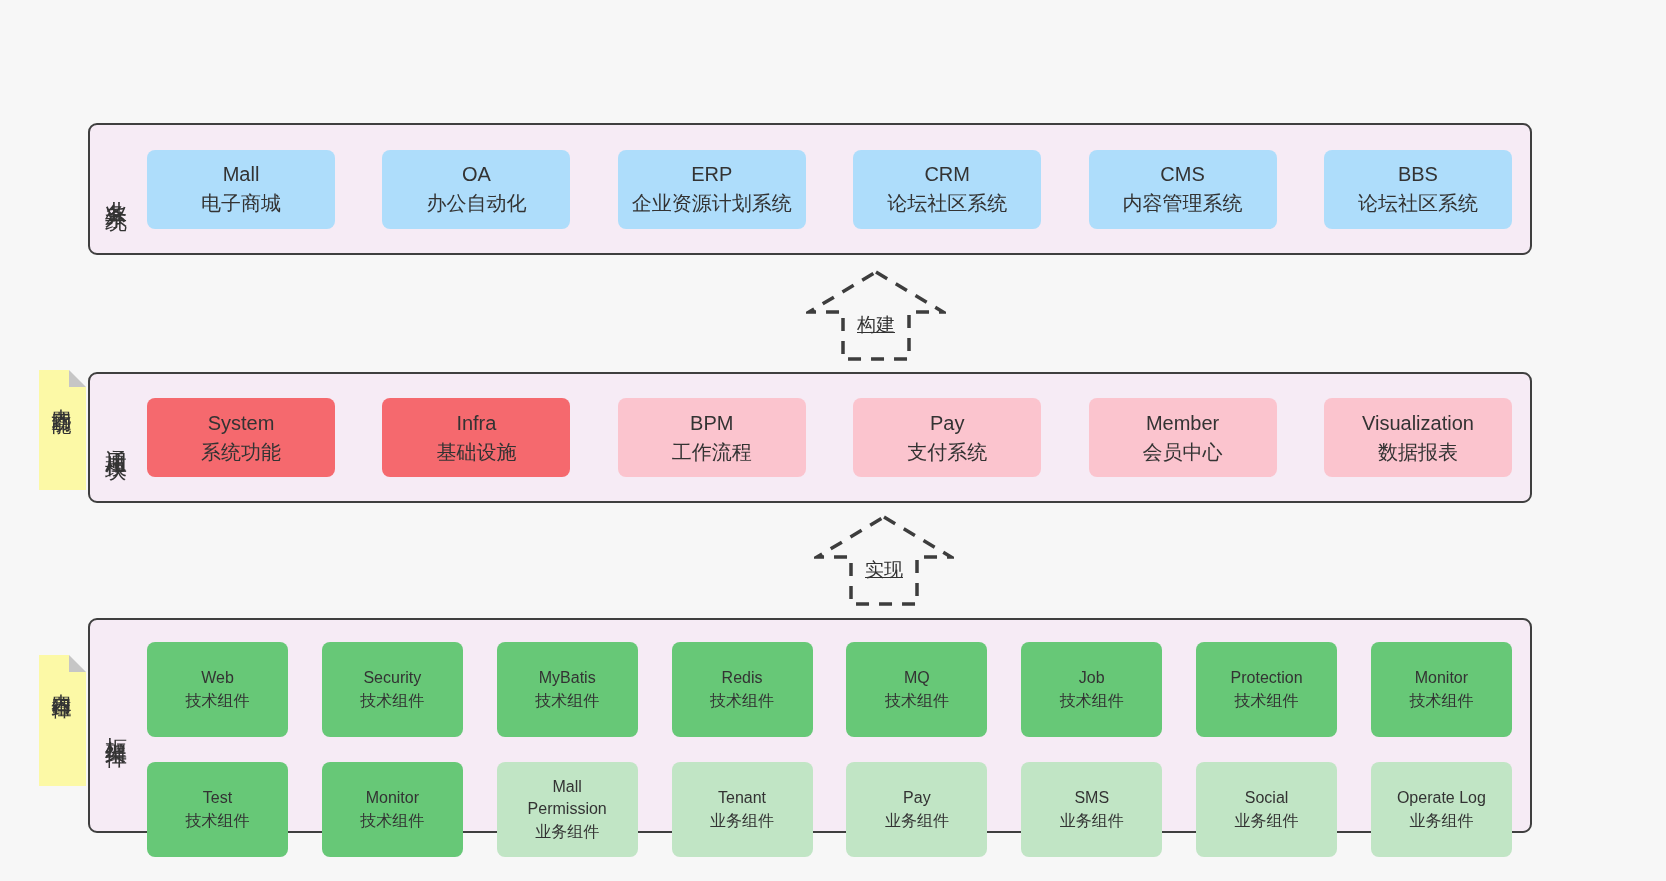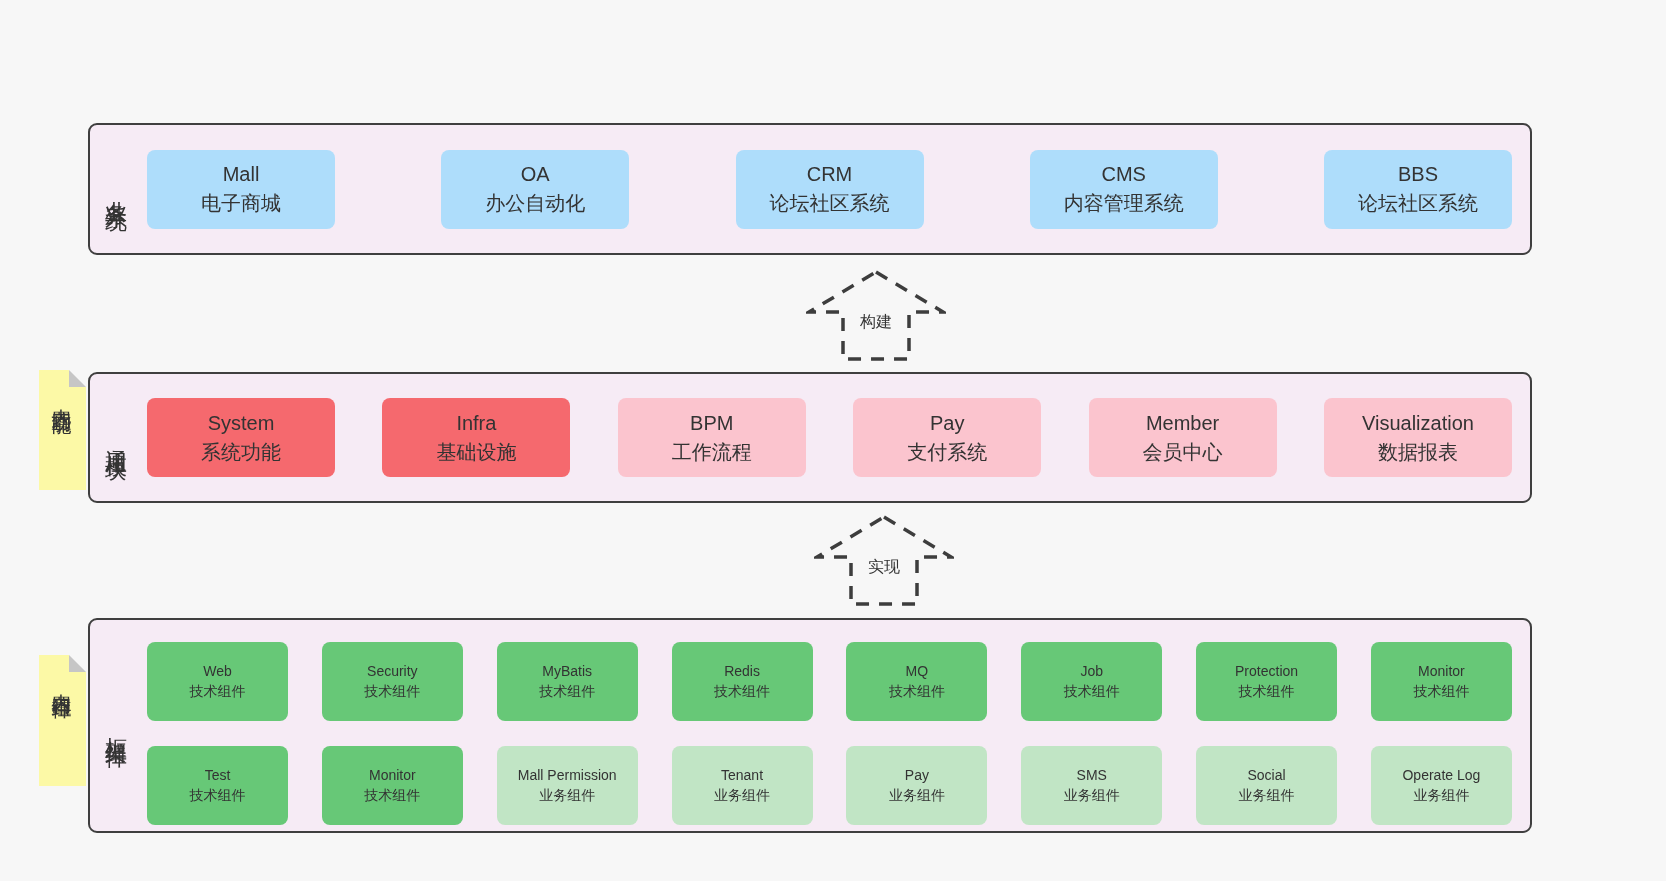--- a/index.html
+++ b/index.html
@@ -24,33 +24,33 @@
 
   .rows{position:absolute;left:57px;right:18px;top:0;bottom:0;
         display:flex;flex-direction:column;justify-content:center;gap:25px;}
   #band-framework .rows{justify-content:flex-start;top:22px;bottom:12px;}
   .row{display:flex;justify-content:space-between;}
 
   .box{height:79px;border-radius:8px;display:flex;flex-direction:column;
        align-items:center;justify-content:center;text-align:center;
        font-size:20px;line-height:1.45;padding:0 8px;color:var(--text);}
   .band-wide .box{width:188px;}
-  .band-narrow .box{width:141px;height:79px;font-size:14px;line-height:1.38;padding:16px 16px;}
+  .band-narrow .box{width:141px;height:95px;font-size:16px;line-height:1.38;padding:16px 16px;}
   .box.blue{background:var(--box-blue);}
   .box.red{background:var(--box-red);}
   .box.pink{background:var(--box-pink);}
   .box.green{background:var(--box-green);}
   .box.green-light{background:var(--box-green-light);}
 
   .arrow{position:absolute;width:140px;height:92px;}
   #arrow-build{left:806px;top:270px;}
   #arrow-implement{left:814px;top:515px;}
   .arrow svg{display:block;width:140px;height:92px;}
   .arrow-label{position:absolute;left:50%;transform:translateX(-50%);top:41px;
-        background:var(--page-bg);padding:1px 4px;font-size:16px;white-space:nowrap;}
+        background:var(--page-bg);padding:1px 4px;font-size:19px;white-space:nowrap;text-decoration:underline;}
 
   .note{position:absolute;left:39px;width:47px;background:var(--note-bg);}
   #note-features{top:370px;height:120px;}
   #note-components{top:655px;height:131px;}
   .note::before{content:"";position:absolute;top:0;right:0;width:17px;height:17px;
         background:var(--page-bg);}
   .note::after{content:"";position:absolute;top:0;right:0;width:17px;height:17px;
         background:var(--note-fold);clip-path:polygon(0 0,100% 100%,0 100%);}
   .note-text{position:absolute;top:23px;left:50%;transform:translateX(-50%);
         writing-mode:vertical-rl;text-orientation:upright;font-size:20px;
@@ -67,20 +67,24 @@
         <div class="row">
           <div class="box blue">
     <span class="box-title">Mall</span>
     <span class="box-sub">电子商城</span>
   </div>
           <div class="box blue">
     <span class="box-title">OA</span>
     <span class="box-sub">办公自动化</span>
   </div>
           <div class="box blue">
+    <span class="box-title">ERP</span>
+    <span class="box-sub">企业资源计划系统</span>
+  </div>
+          <div class="box blue">
     <span class="box-title">CRM</span>
     <span class="box-sub">论坛社区系统</span>
   </div>
           <div class="box blue">
     <span class="box-title">CMS</span>
     <span class="box-sub">内容管理系统</span>
   </div>
           <div class="box blue">
     <span class="box-title">BBS</span>
     <span class="box-sub">论坛社区系统</span>

